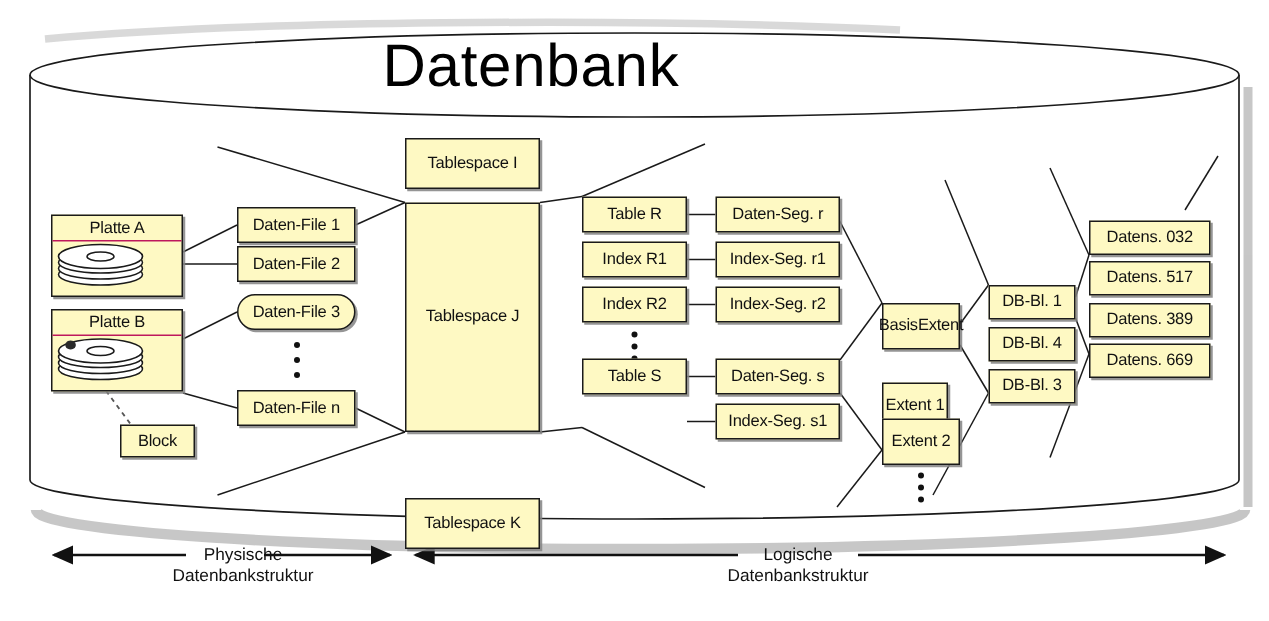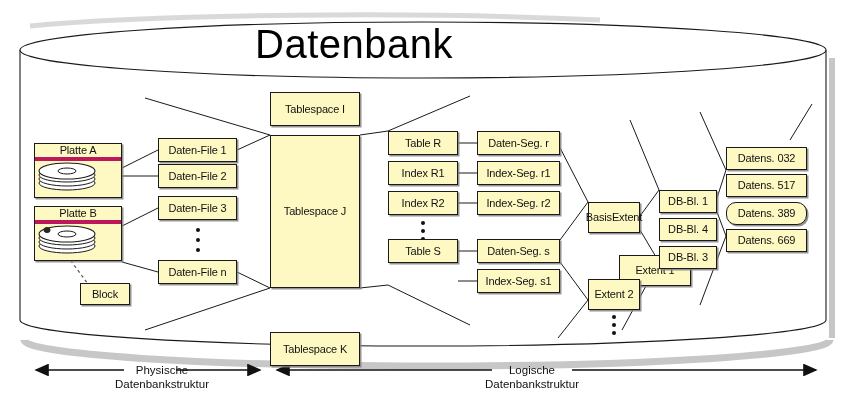--- a/index.html
+++ b/index.html
@@ -71,21 +71,21 @@
     width: 4px;
     height: 4px;
     border-radius: 50%;
     background: #111111;
   }
   .disk-head {
     position: absolute;
     box-sizing: border-box;
     left: 0; right: 0; top: 0;
     height: 17px;
-    border-bottom: 4px solid #be185d;
+    border-bottom: 1px solid #be185d;
     display: flex;
     align-items: center;
     justify-content: center;
     font-size: 11px;
     color: #111111;
     letter-spacing: -0.15px;
   }
   .disk-body {
     position: absolute;
     left: 0; right: 0; top: 17px; bottom: 0;
@@ -209,21 +209,21 @@
         <ellipse cx="32" cy="10" rx="9" ry="3" fill="#fff" stroke="#1a1a1a" stroke-width="1"></ellipse>
         <path d="M12,9 a3.5,3 0 1 1 0.1,0 z" fill="#2a2a2a"></path>
       </svg>
     </div>
   </div>
 
   <div class="node" style="left:80px;top:283px;width:50px;height:22px;">Block</div>
 
   <div class="node" style="left:158px;top:138px;width:79px;height:24px;">Daten-File 1</div>
   <div class="node" style="left:158px;top:164px;width:79px;height:24px;">Daten-File 2</div>
-  <div class="node" style="left:158px;top:196px;width:79px;height:24px;">Daten-File 3</div>
+  <div class="node" style="left:158px;top:196px;width:79px;height:24px;border-radius:12px;">Daten-File 3</div>
   <div class="vdots" style="left:195px;top:228px;width:5px;height:24px;">
     <i></i>
       <i></i>
       <i></i>
   </div>
   <div class="node" style="left:158px;top:260px;width:79px;height:24px;">Daten-File n</div>
 
   <div class="node" style="left:270px;top:92px;width:90px;height:34px;">Tablespace I</div>
   <div class="node" style="left:270px;top:135px;width:90px;height:153px;">Tablespace J</div>
   <div class="node" style="left:270px;top:296px;width:90px;height:34px;margin-top:36px;">Tablespace K</div>
@@ -241,35 +241,35 @@
   <div class="node" style="left:477px;top:131px;width:83px;height:24px;">Daten-Seg. r</div>
   <div class="node" style="left:477px;top:161px;width:83px;height:24px;">Index-Seg. r1</div>
   <div class="node" style="left:477px;top:191px;width:83px;height:24px;">Index-Seg. r2</div>
   <div class="node" style="left:477px;top:239px;width:83px;height:24px;">Daten-Seg. s</div>
   <div class="node" style="left:477px;top:269px;width:83px;height:24px;">Index-Seg. s1</div>
 
   <div class="node two-line" style="left:588px;top:202px;width:52px;height:31px;">
     <span>Basis</span>
     <span>Extent</span>
   </div>
-  <div class="node" style="left:619px;top:239px;width:72px;height:31px;margin-top:16px;">Extent 1</div>
+  <div class="node" style="left:588px;top:239px;width:44px;height:31px;margin-top:16px;">Extent 1</div>
   <div class="node" style="left:588px;top:279px;width:52px;height:31px;">Extent 2</div>
   <div class="vdots" style="left:611px;top:315px;width:5px;height:20px;">
     <i></i>
       <i></i>
       <i></i>
   </div>
 
   <div class="node" style="left:659px;top:190px;width:58px;height:23px;">DB-Bl. 1</div>
   <div class="node" style="left:659px;top:218px;width:58px;height:23px;">DB-Bl. 4</div>
   <div class="node" style="left:659px;top:246px;width:58px;height:23px;">DB-Bl. 3</div>
 
   <div class="node" style="left:726px;top:147px;width:81px;height:23px;">Datens. 032</div>
   <div class="node" style="left:726px;top:174px;width:81px;height:23px;">Datens. 517</div>
-  <div class="node" style="left:726px;top:202px;width:81px;height:23px;border-radius:10px;">Datens. 389</div>
+  <div class="node" style="left:726px;top:202px;width:81px;height:23px;">Datens. 389</div>
   <div class="node" style="left:726px;top:229px;width:81px;height:23px;">Datens. 669</div>
 
   <div class="axis-label" style="left:92px;top:363px;width:140px;">
     <div>Physische</div>
     <div>Datenbankstruktur</div>
   </div>
   <div class="axis-label" style="left:462px;top:363px;width:140px;">
     <div>Logische</div>
     <div>Datenbankstruktur</div>
   </div>

